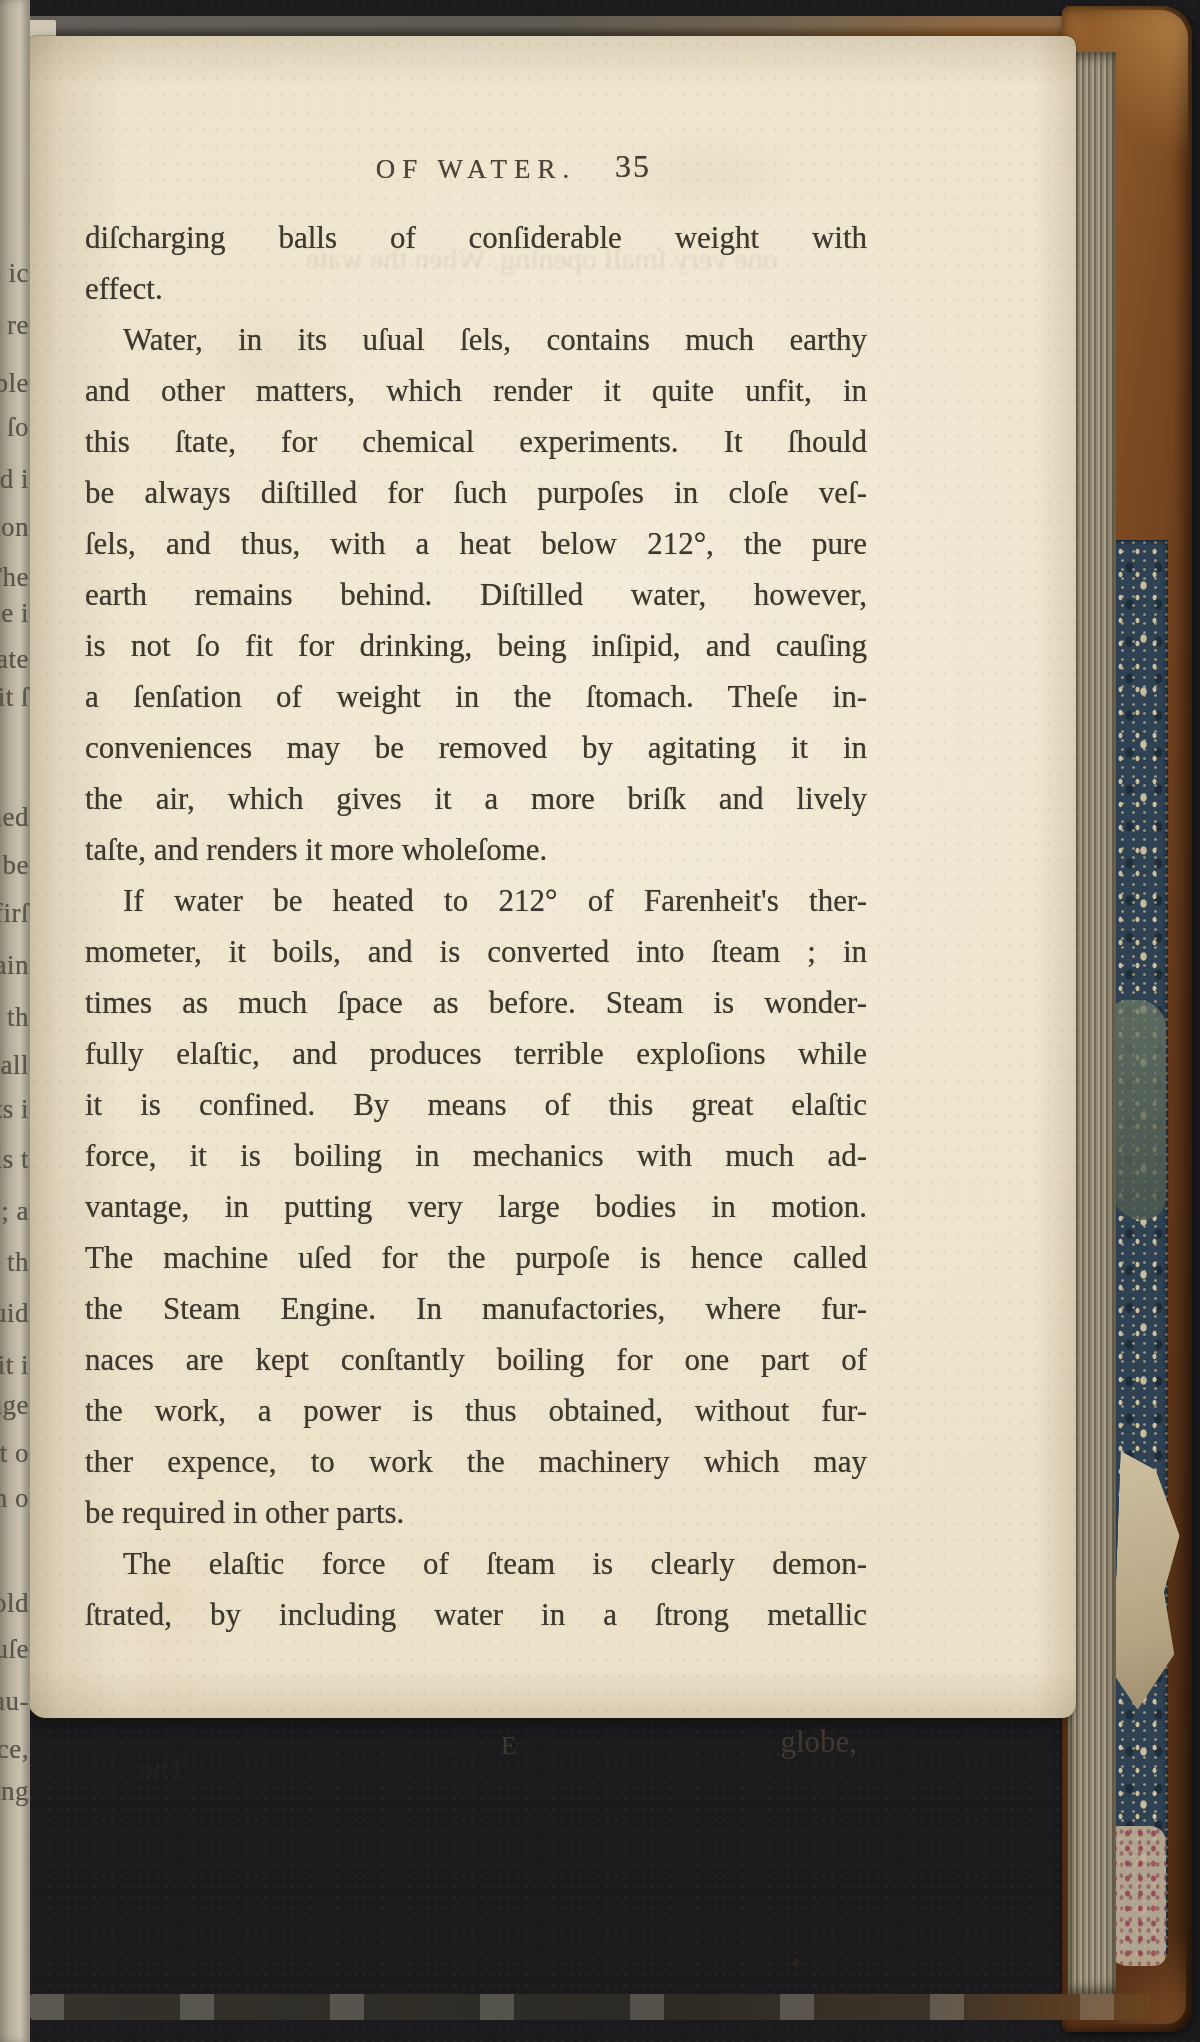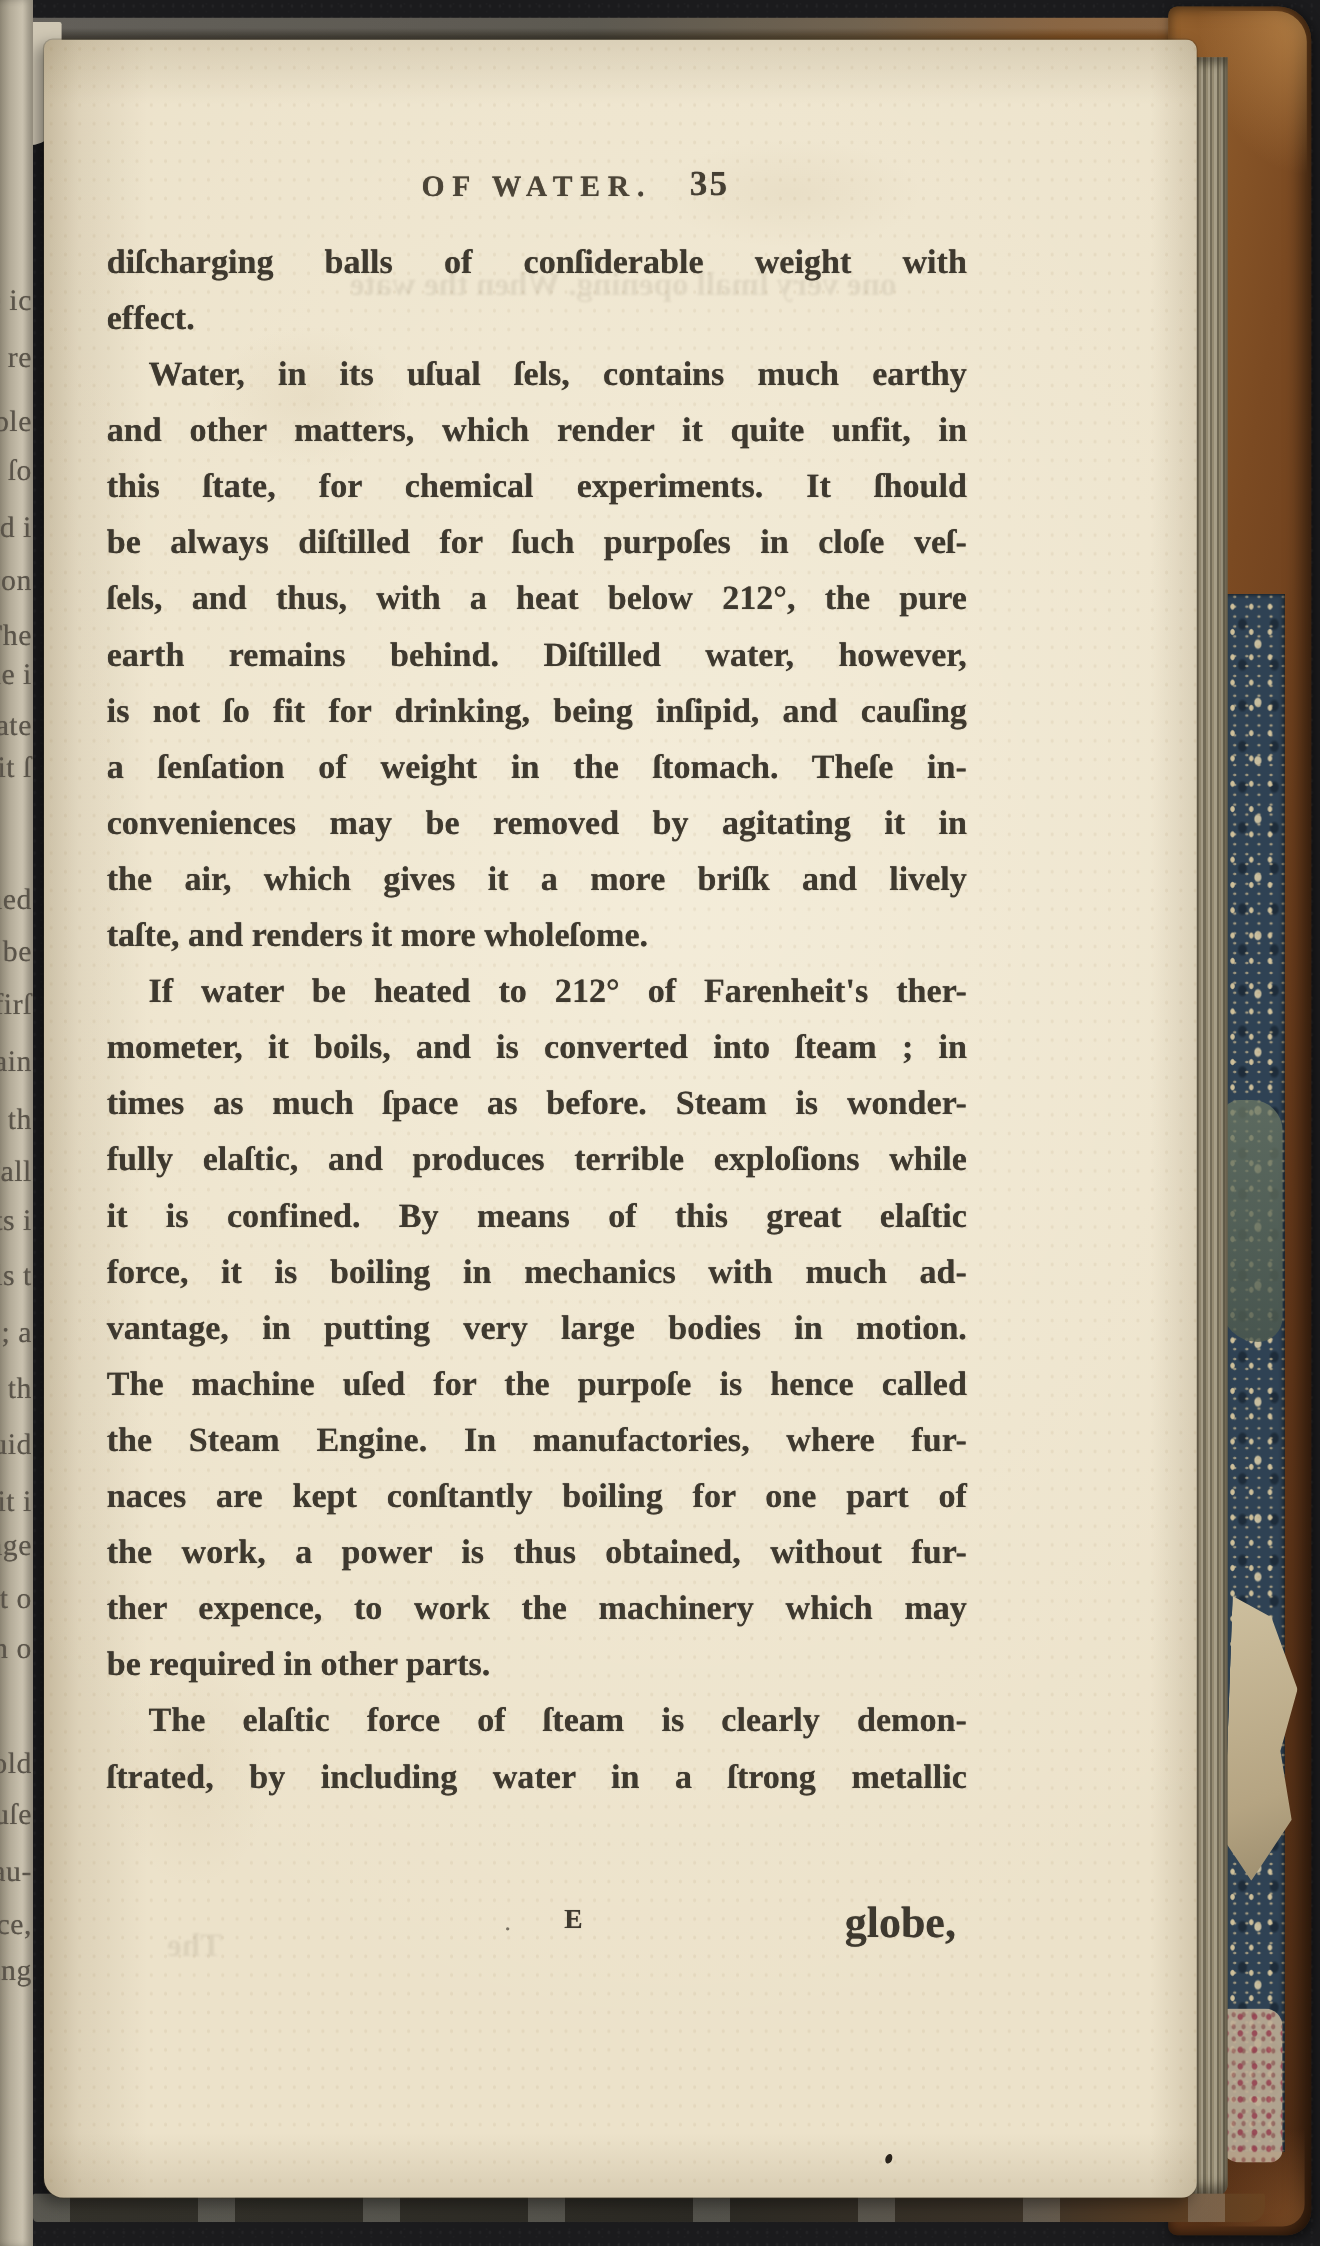--- a/index.html
+++ b/index.html
@@ -91,33 +91,32 @@
     background:linear-gradient(90deg,#8e8775 0%,#b3ab98 30%,#ccc4b1 68%,#b7af9c 100%);
     box-shadow:inset -5px 0 7px rgba(0,0,0,.22);
   }
   .fragment{
     position:absolute;right:1px;white-space:nowrap;
     font-size:27px;color:#5a544a;letter-spacing:.5px;
     text-shadow:0 0 .7px rgba(70,62,50,.6);
   }
   
   .page{
-    position:absolute;left:40px;top:36px;width:1048px;height:1962px;
+    position:absolute;left:28px;top:36px;width:1048px;height:1682px;
     background-color:#ece2ca;
     background-image:
       radial-gradient(rgba(150,120,70,.10) 1px, rgba(0,0,0,0) 1.7px),
       radial-gradient(120% 90% at 55% 38%, rgba(255,252,240,.4), rgba(0,0,0,0) 62%),
       linear-gradient(90deg, rgba(110,90,55,.30) 0, rgba(110,90,55,.12) 3%, rgba(0,0,0,0) 9%),
       linear-gradient(270deg, rgba(110,90,55,.20) 0, rgba(0,0,0,0) 4%),
       linear-gradient(0deg, rgba(110,90,55,.16) 0, rgba(0,0,0,0) 3%),
       linear-gradient(180deg, rgba(110,90,55,.18) 0, rgba(0,0,0,0) 3%);
     background-size:13px 17px,auto,auto,auto,auto,auto;
     border-radius:8px 10px 14px 18px;
     box-shadow:0 0 0 1px rgba(60,50,30,.25), -6px 5px 14px rgba(0,0,0,.4);
-    font-weight:bold;
   }
   .stain{position:absolute;border-radius:50%;pointer-events:none;}
   .stain.s1{left:150px;top:260px;width:180px;height:130px;background:radial-gradient(rgba(160,130,80,.09),rgba(0,0,0,0) 70%);}
   .stain.s2{left:560px;top:90px;width:240px;height:100px;background:radial-gradient(rgba(160,130,80,.08),rgba(0,0,0,0) 70%);}
   .stain.s3{left:60px;top:1460px;width:150px;height:220px;background:radial-gradient(rgba(150,120,70,.07),rgba(0,0,0,0) 70%);}
   .speck{position:absolute;background:#2a241c;border-radius:50%;}
   .speck.k1{left:765px;top:1922px;width:6px;height:9px;transform:rotate(20deg);}
   .speck.k2{left:420px;top:1716px;width:3px;height:3px;opacity:.6;}
   
   .header-row{position:absolute;left:57px;top:118px;width:782px;height:40px;}
@@ -136,21 +135,21 @@
     position:absolute;left:57px;top:176px;width:782px;
     font-size:31px;line-height:51px;color:#3e392f;
     text-shadow:0 0 .7px rgba(55,46,36,.7);
   }
   .line{height:51px;text-align:justify;text-align-last:justify;text-justify:inter-word;white-space:nowrap0;}
   .line.nj{text-align-last:left;}
   .line.ind{padding-left:38px;}
   .sig-row{position:absolute;left:57px;top:1688px;width:782px;height:50px;
     color:#3e392f;text-shadow:0 0 .7px rgba(55,46,36,.7);}
   .sig-mark{position:absolute;left:416px;top:8px;font-size:25px;letter-spacing:1px;}
-  .catchword{position:absolute;right:10px;top:0;font-size:40px;}
+  .catchword{position:absolute;right:10px;top:0;font-size:31px;}
   
   .ghost{
     position:absolute;transform:scaleX(-1);opacity:.12;filter:blur(1.1px);
     font-size:30px;color:#6b5f4a;white-space:nowrap;pointer-events:none;
   }
 </style>
 </head>
 <body>
 
 <div class="scene">

